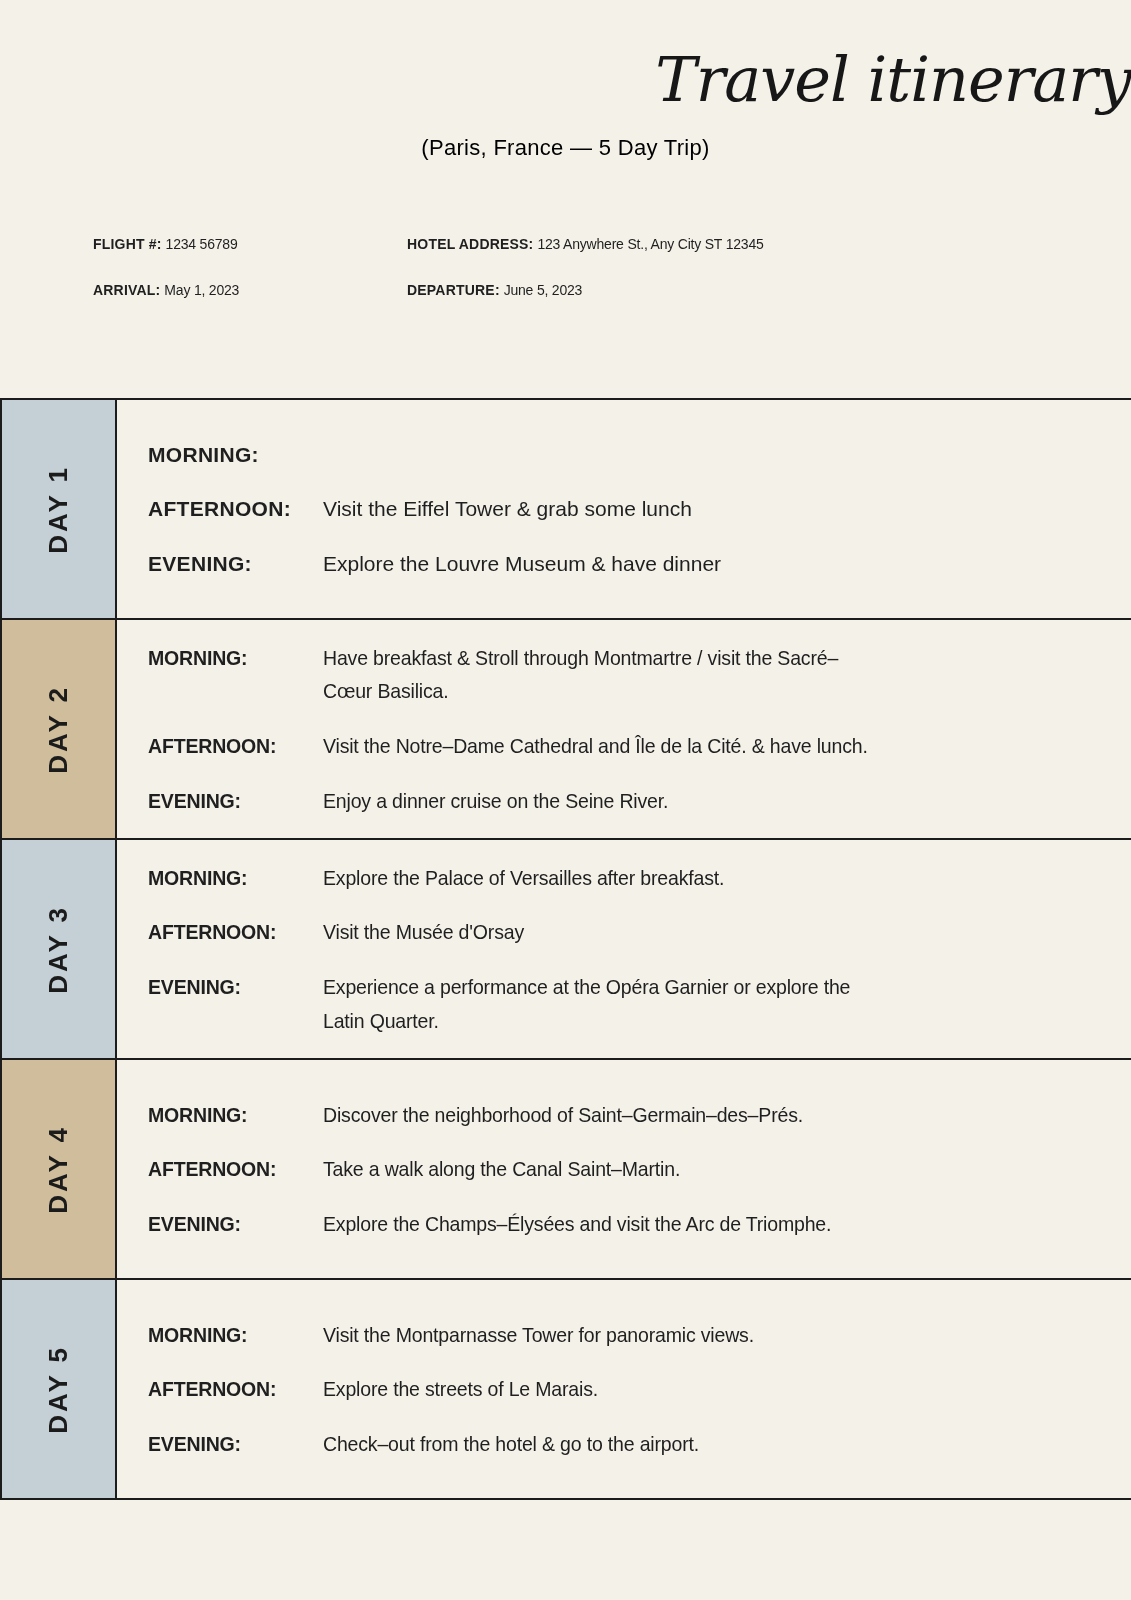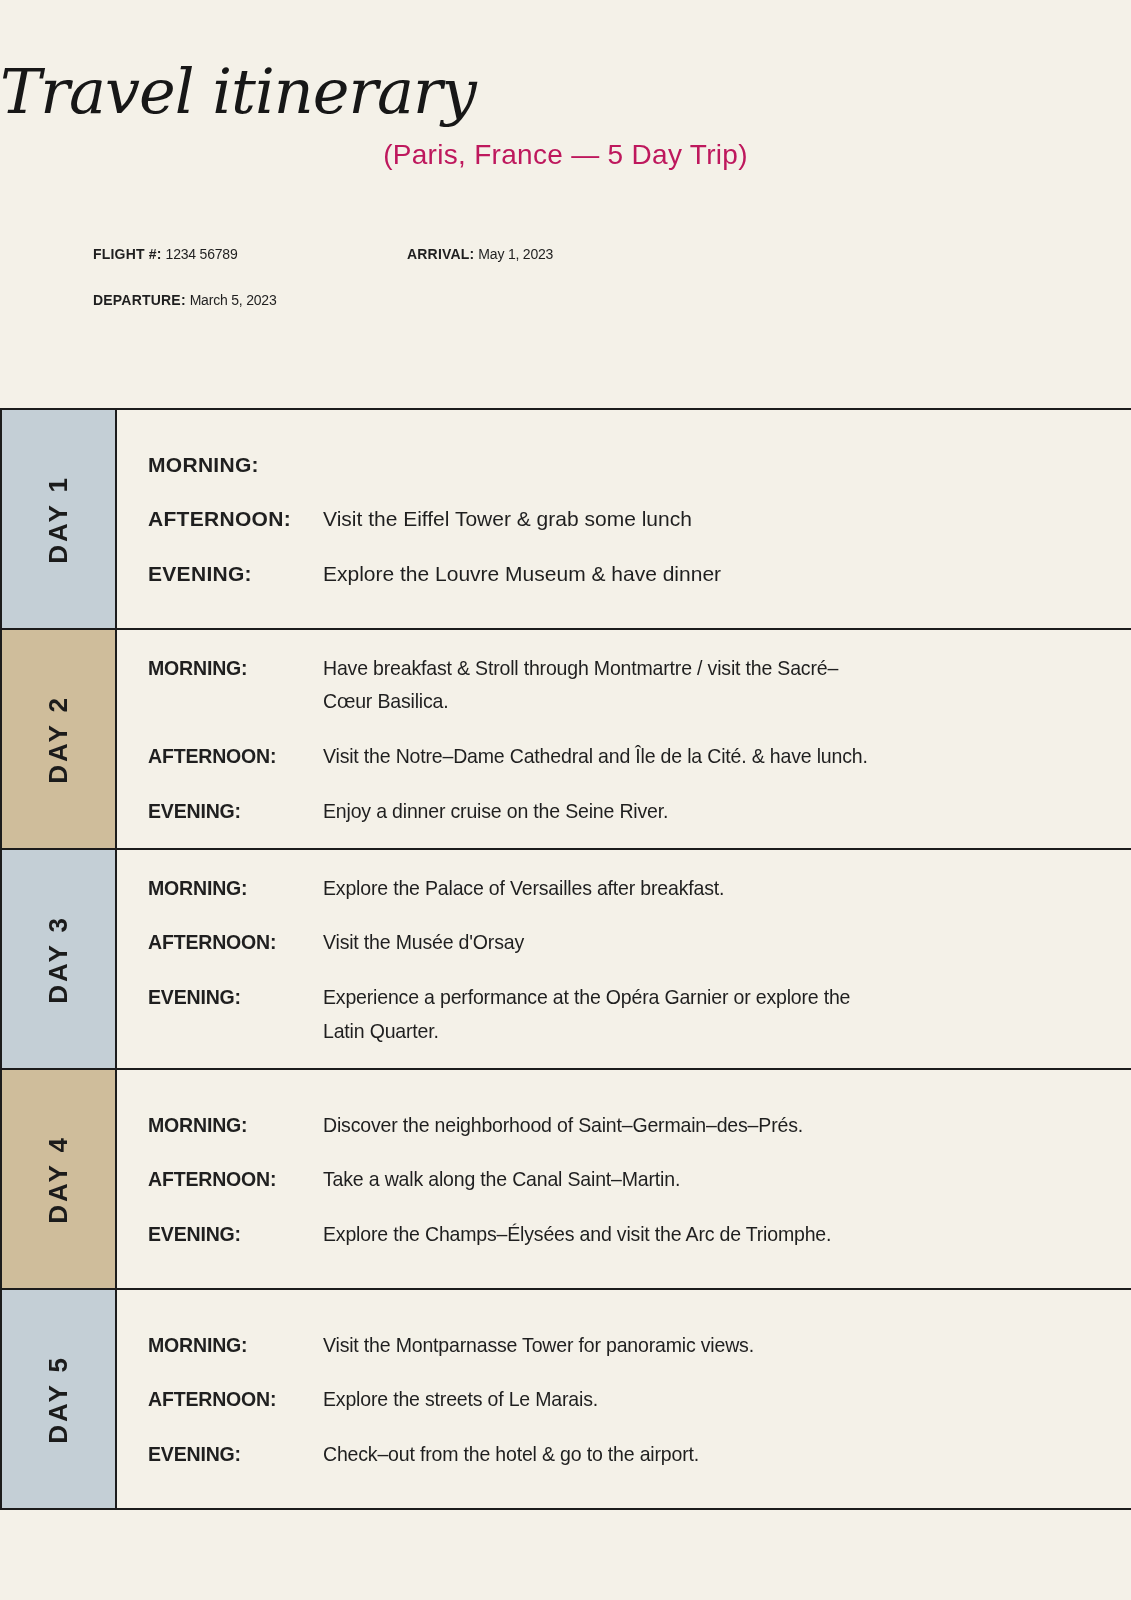--- a/index.html
+++ b/index.html
@@ -7,37 +7,37 @@
     width: 1131px; height: 1600px;
     background: #f4f1e8;
     color: #1f1f1f;
     font-family: "Liberation Sans", sans-serif;
     overflow: hidden;
   }
   .page { width: 1131px; height: 1600px; position: relative; }
 
   
   .title {
-    margin-top: 56px;
-    text-align: left;
+    margin-top: 44px;
+    text-align: right;
     font-family: "DejaVu Serif", serif;
     font-style: italic;
     font-weight: 500;
     font-size: 62px;
     line-height: 1.15;
     color: #171717;
     letter-spacing: -1px;
   }
   .subtitle {
-    margin-top: 12px;
+    margin-top: 20px;
     text-align: center;
-    font-size: 28px;
+    font-size: 22px;
     font-weight: 500;
     letter-spacing: 0.3px;
-    color: #be185d;
+    color: #000000;
   }
 
   
   .trip-info {
     margin: 76px 0 0 93px;
     display: grid;
     grid-template-columns: 314px auto;
     row-gap: 30px;
     font-size: 14px;
     line-height: 1.1;
@@ -112,26 +112,30 @@
   <h1 class="title">Travel itinerary</h1>
 
   <div class="subtitle">(Paris, France — 5 Day Trip)</div>
 
   <div class="trip-info">
     <div class="info-field">
       <span class="lbl">FLIGHT #:</span>
       <span class="val">1234 56789</span>
     </div>
     <div class="info-field">
+      <span class="lbl">HOTEL ADDRESS:</span>
+      <span class="val">123 Anywhere St., Any City ST 12345</span>
+    </div>
+    <div class="info-field">
       <span class="lbl">ARRIVAL:</span>
       <span class="val">May 1, 2023</span>
     </div>
     <div class="info-field">
       <span class="lbl">DEPARTURE:</span>
-      <span class="val">March 5, 2023</span>
+      <span class="val">June 5, 2023</span>
     </div>
   </div>
 
   <div class="table">
     <div class="day-row">
       <div class="day-cell" style="background: rgb(196, 207, 214);">
         <span class="day-label">DAY 1</span>
       </div>
       <div class="content-cell">
         <div class="activity">

